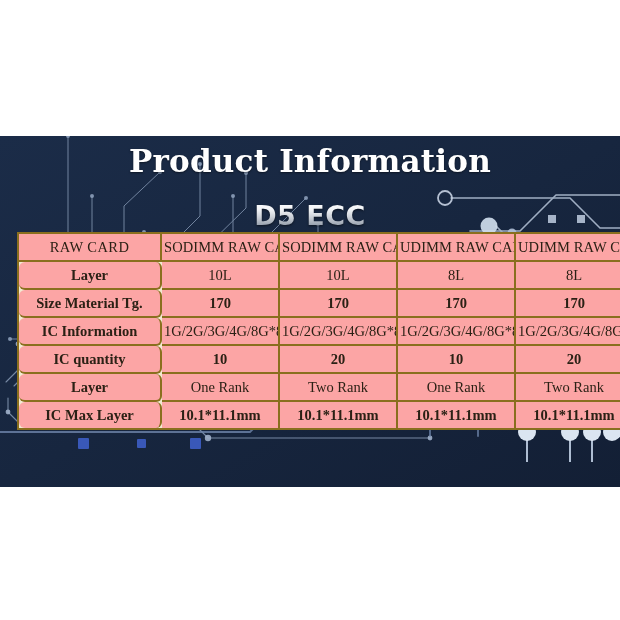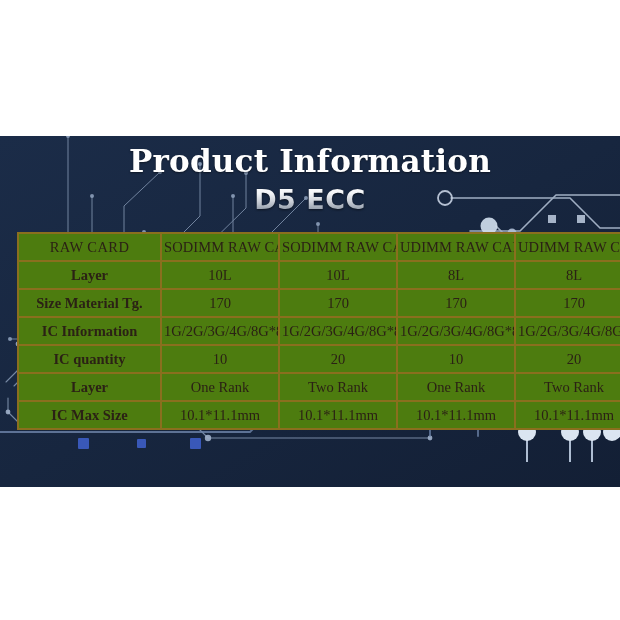--- a/index.html
+++ b/index.html
@@ -53,21 +53,21 @@
   #main-title {
     font-family: "DejaVu Serif", "Liberation Serif", serif;
     font-weight: bold;
     font-size: 31px;
     line-height: 38px;
     color: #ffffff;
     letter-spacing: 0.2px;
     text-shadow: 0 1px 2px rgba(0,0,0,0.45);
   }
   #sub-title {
-    margin-top: 4px;
+    margin-top: 20px;
     font-family: "DejaVu Sans", "Liberation Sans", sans-serif;
     font-weight: bold;
     font-size: 27px;
     line-height: 32px;
     letter-spacing: 0.5px;
     background: linear-gradient(180deg,
                 #ffffff 0%,
                 #f2f4f7 30%,
                 #c9ced6 55%,
                 #9aa3b0 78%,
@@ -86,21 +86,21 @@
     top: 232px;
     width: 587px;
     border-collapse: separate;
     border-spacing: 0;
     background: #f2ead1;
     border: 2px solid #8a6f1e;
     z-index: 6;
     table-layout: fixed;
   }
   #spec-table td {
-    background: #4d7c0f;
+    background: #fca5a5;
     border-right: 2px solid #8a6f1e;
     border-bottom: 2px solid #8a6f1e;
     color: #2b2115;
     text-align: center;
     vertical-align: middle;
     height: 26px;
     padding: 0 2px;
     font-family: "Liberation Serif", serif;
     font-size: 14.5px;
     white-space: nowrap;
@@ -120,24 +120,24 @@
     font-size: 16px;
     font-weight: normal;
     letter-spacing: 0.4px;
   }
   tr.header-row td.data-cell {
     font-size: 9.5px;
     letter-spacing: 0.1px;
     font-variant: small-caps;
     text-transform: uppercase;
   }
-  tr.r-label-bold td.label-cell { font-weight: bold; }
+  tr.r-label-bold td.label-cell { font-weight: bold; border-radius: 6px; }
 
   td.small-val { font-size: 11.5px; }
-  td.mid-val { font-size: 13.5px; }
+  td.mid-val { font-size: 13.5px; font-weight: bold; }
 </style>
 </head>
 <body>
 
 <div id="stage">
 
   <div id="panel">
     <svg id="panel-svg" viewBox="0 0 620 351" preserveAspectRatio="none">
       <defs>
         <linearGradient id="panelGrad" x1="0" y1="0" x2="1" y2="1">
@@ -299,21 +299,21 @@
 
       <tr class="r-label-bold">
         <td class="label-cell">Layer</td>
         <td class="data-cell">One Rank</td>
         <td class="data-cell">Two Rank</td>
         <td class="data-cell">One Rank</td>
         <td class="data-cell">Two Rank</td>
       </tr>
 
       <tr class="r-label-bold">
-        <td class="label-cell">IC Max Size</td>
+        <td class="label-cell">IC Max Layer</td>
         <td class="data-cell mid-val">10.1*11.1mm</td>
         <td class="data-cell mid-val">10.1*11.1mm</td>
         <td class="data-cell mid-val">10.1*11.1mm</td>
         <td class="data-cell mid-val">10.1*11.1mm</td>
       </tr>
     </tbody>
   </table>
 
 </div>
 

